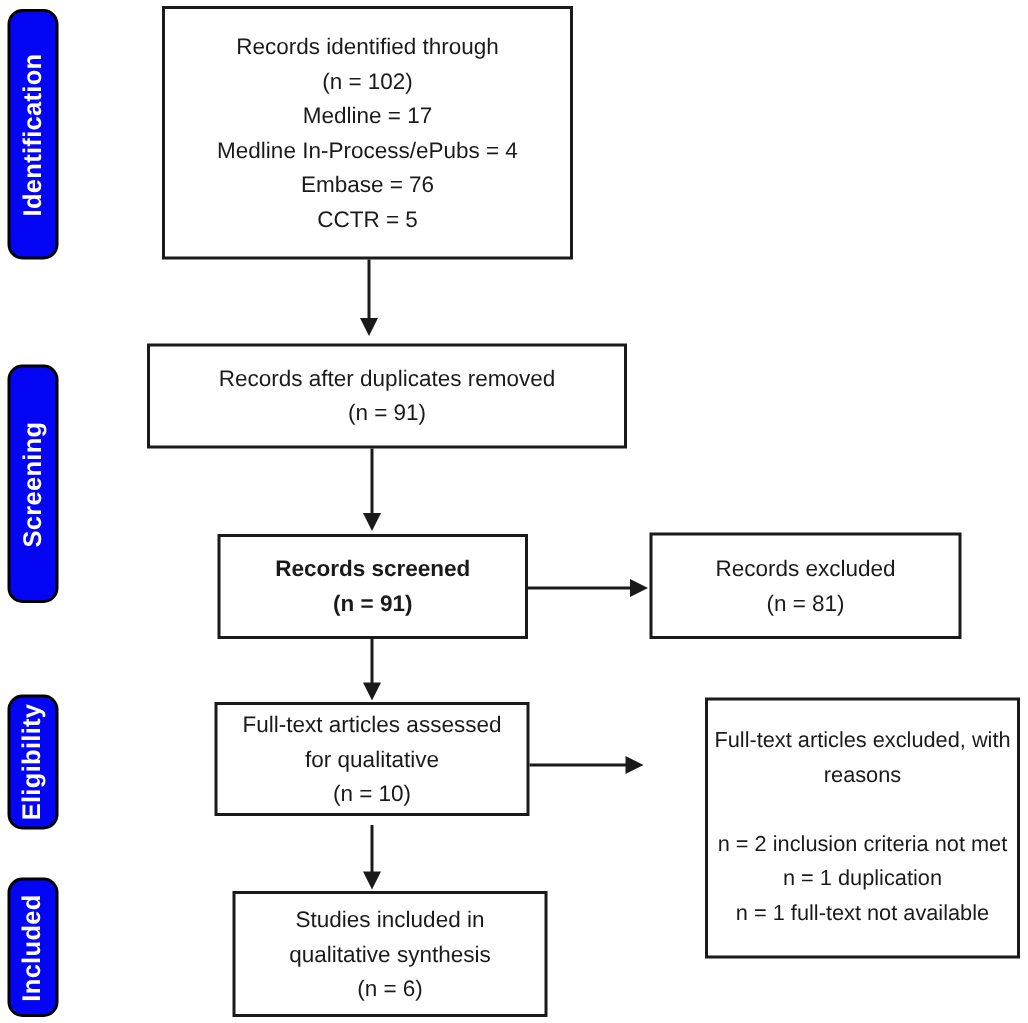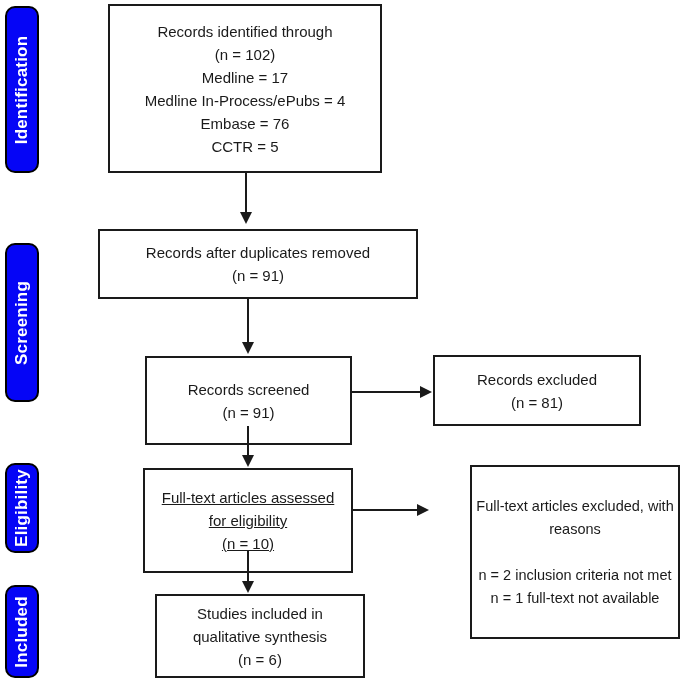--- a/index.html
+++ b/index.html
@@ -90,41 +90,42 @@
     <div class="line">Medline In-Process/ePubs = 4</div>
     <div class="line">Embase = 76</div>
     <div class="line">CCTR = 5</div>
   </div>
 
   <div class="box" style="left:98px; top:229px; width:320px; height:70px;">
     <div class="line">Records after duplicates removed</div>
     <div class="line">(n = 91)</div>
   </div>
 
-  <div class="box" style="left:145px; top:356px; width:207px; height:89px;">
+  <div class="box" style="left:145px; top:356px; width:207px; height:70px;font-weight:bold;">
     <div class="line">Records screened</div>
     <div class="line">(n = 91)</div>
   </div>
 
   <div class="box" style="left:433px; top:355px; width:208px; height:71px;">
     <div class="line">Records excluded</div>
     <div class="line">(n = 81)</div>
   </div>
 
-  <div class="box" style="left:143px; top:468px; width:210px; height:105px;text-decoration:underline;">
+  <div class="box" style="left:143px; top:468px; width:210px; height:76px;">
     <div class="line">Full-text articles assessed</div>
-    <div class="line">for eligibility</div>
+    <div class="line">for qualitative</div>
     <div class="line">(n = 10)</div>
   </div>
 
   <div class="box box--reasons" style="left:430px; top:465px; width:210px; height:174px;">
     <div class="line">Full-text articles excluded, with</div>
     <div class="line">reasons</div>
     <div class="line"></div>
     <div class="line">n = 2 inclusion criteria not met</div>
+    <div class="line">n = 1 duplication</div>
     <div class="line">n = 1 full-text not available</div>
   </div>
 
   <div class="box" style="left:143px; top:594px; width:210px; height:84px;margin-left:12px;">
     <div class="line">Studies included in</div>
     <div class="line">qualitative synthesis</div>
     <div class="line">(n = 6)</div>
   </div>
 
   <div class="vline" style="left:245px; top:173px; height:41px;"></div>

